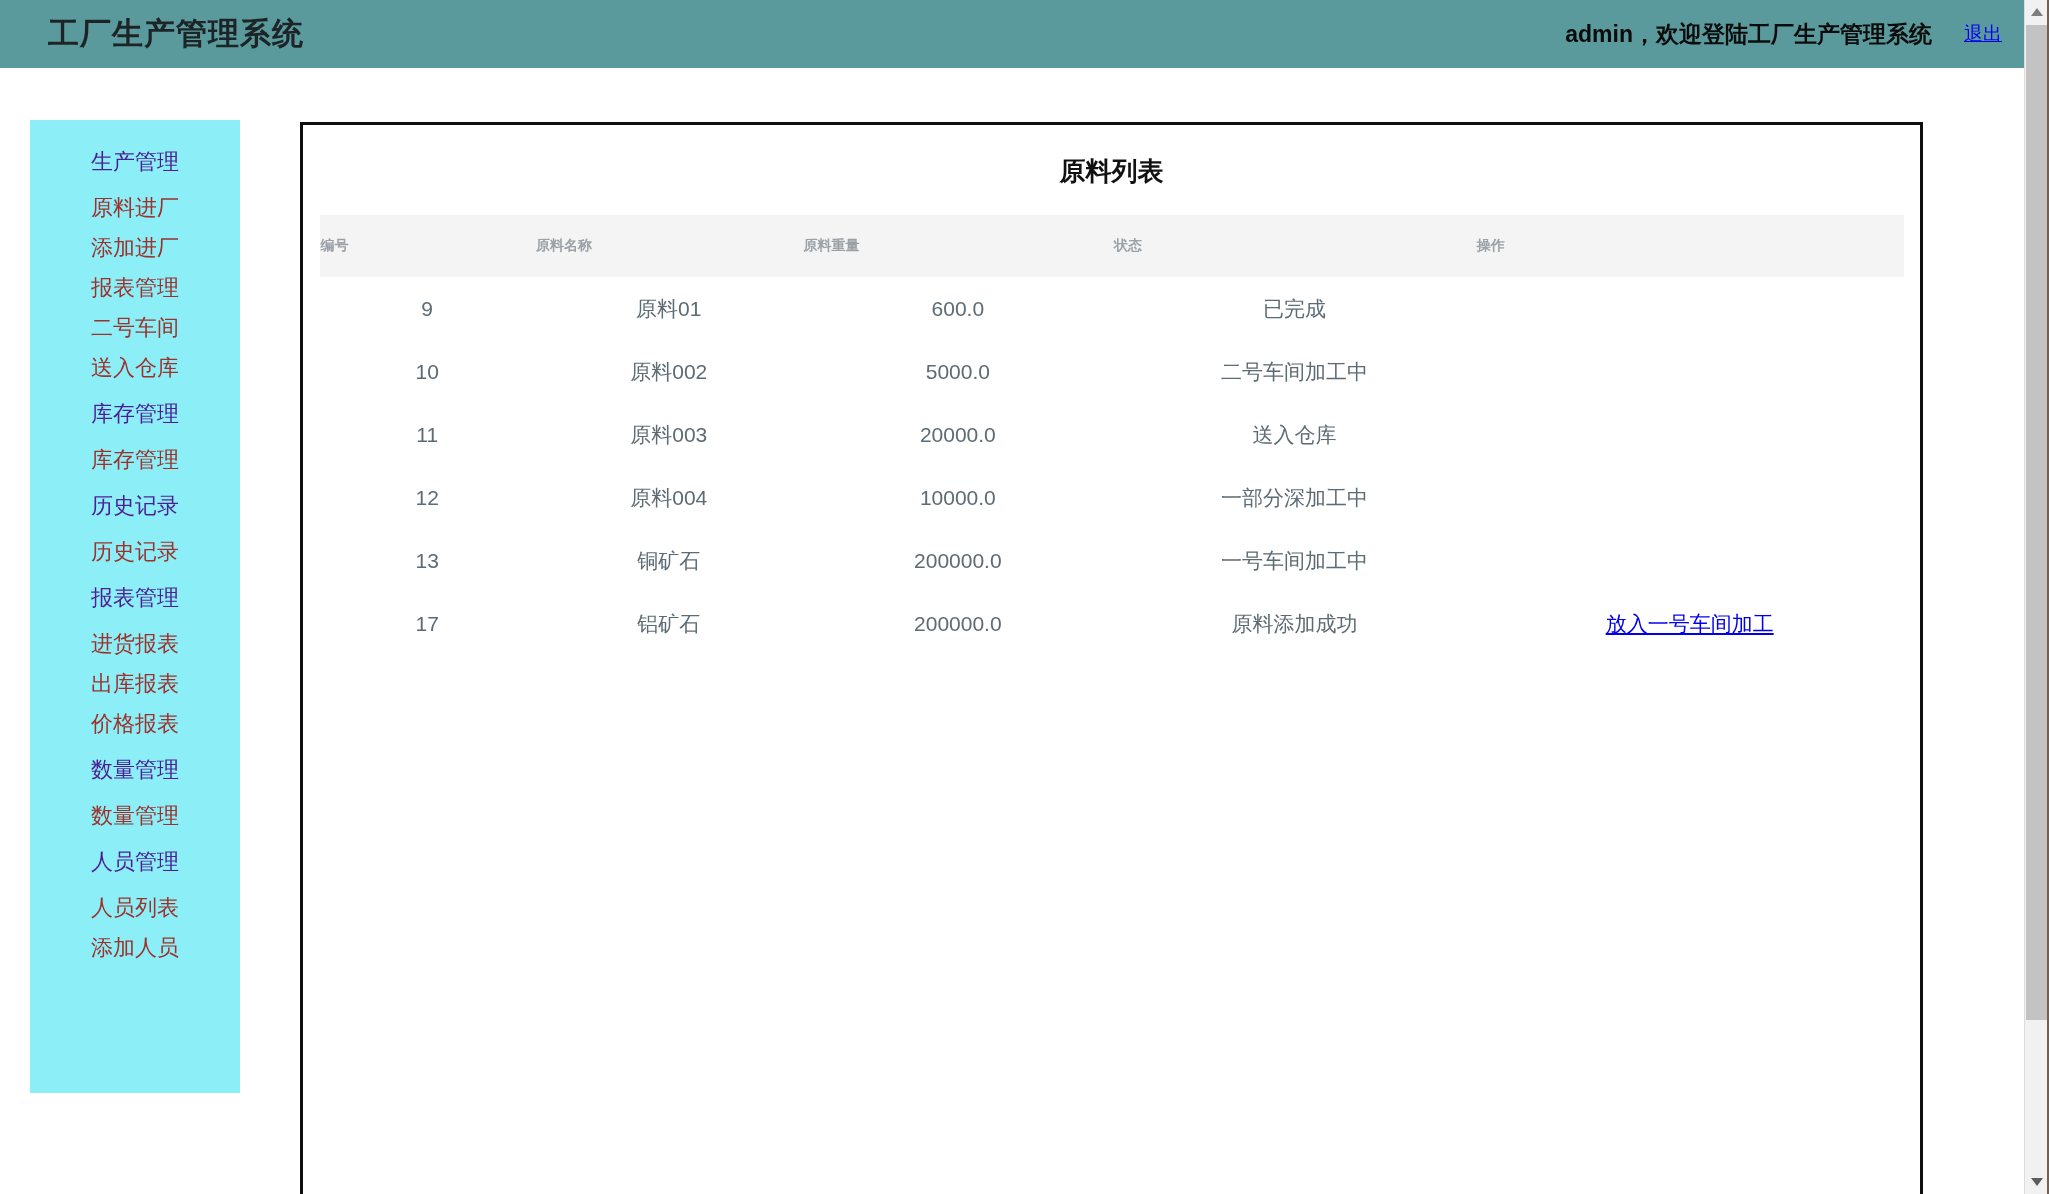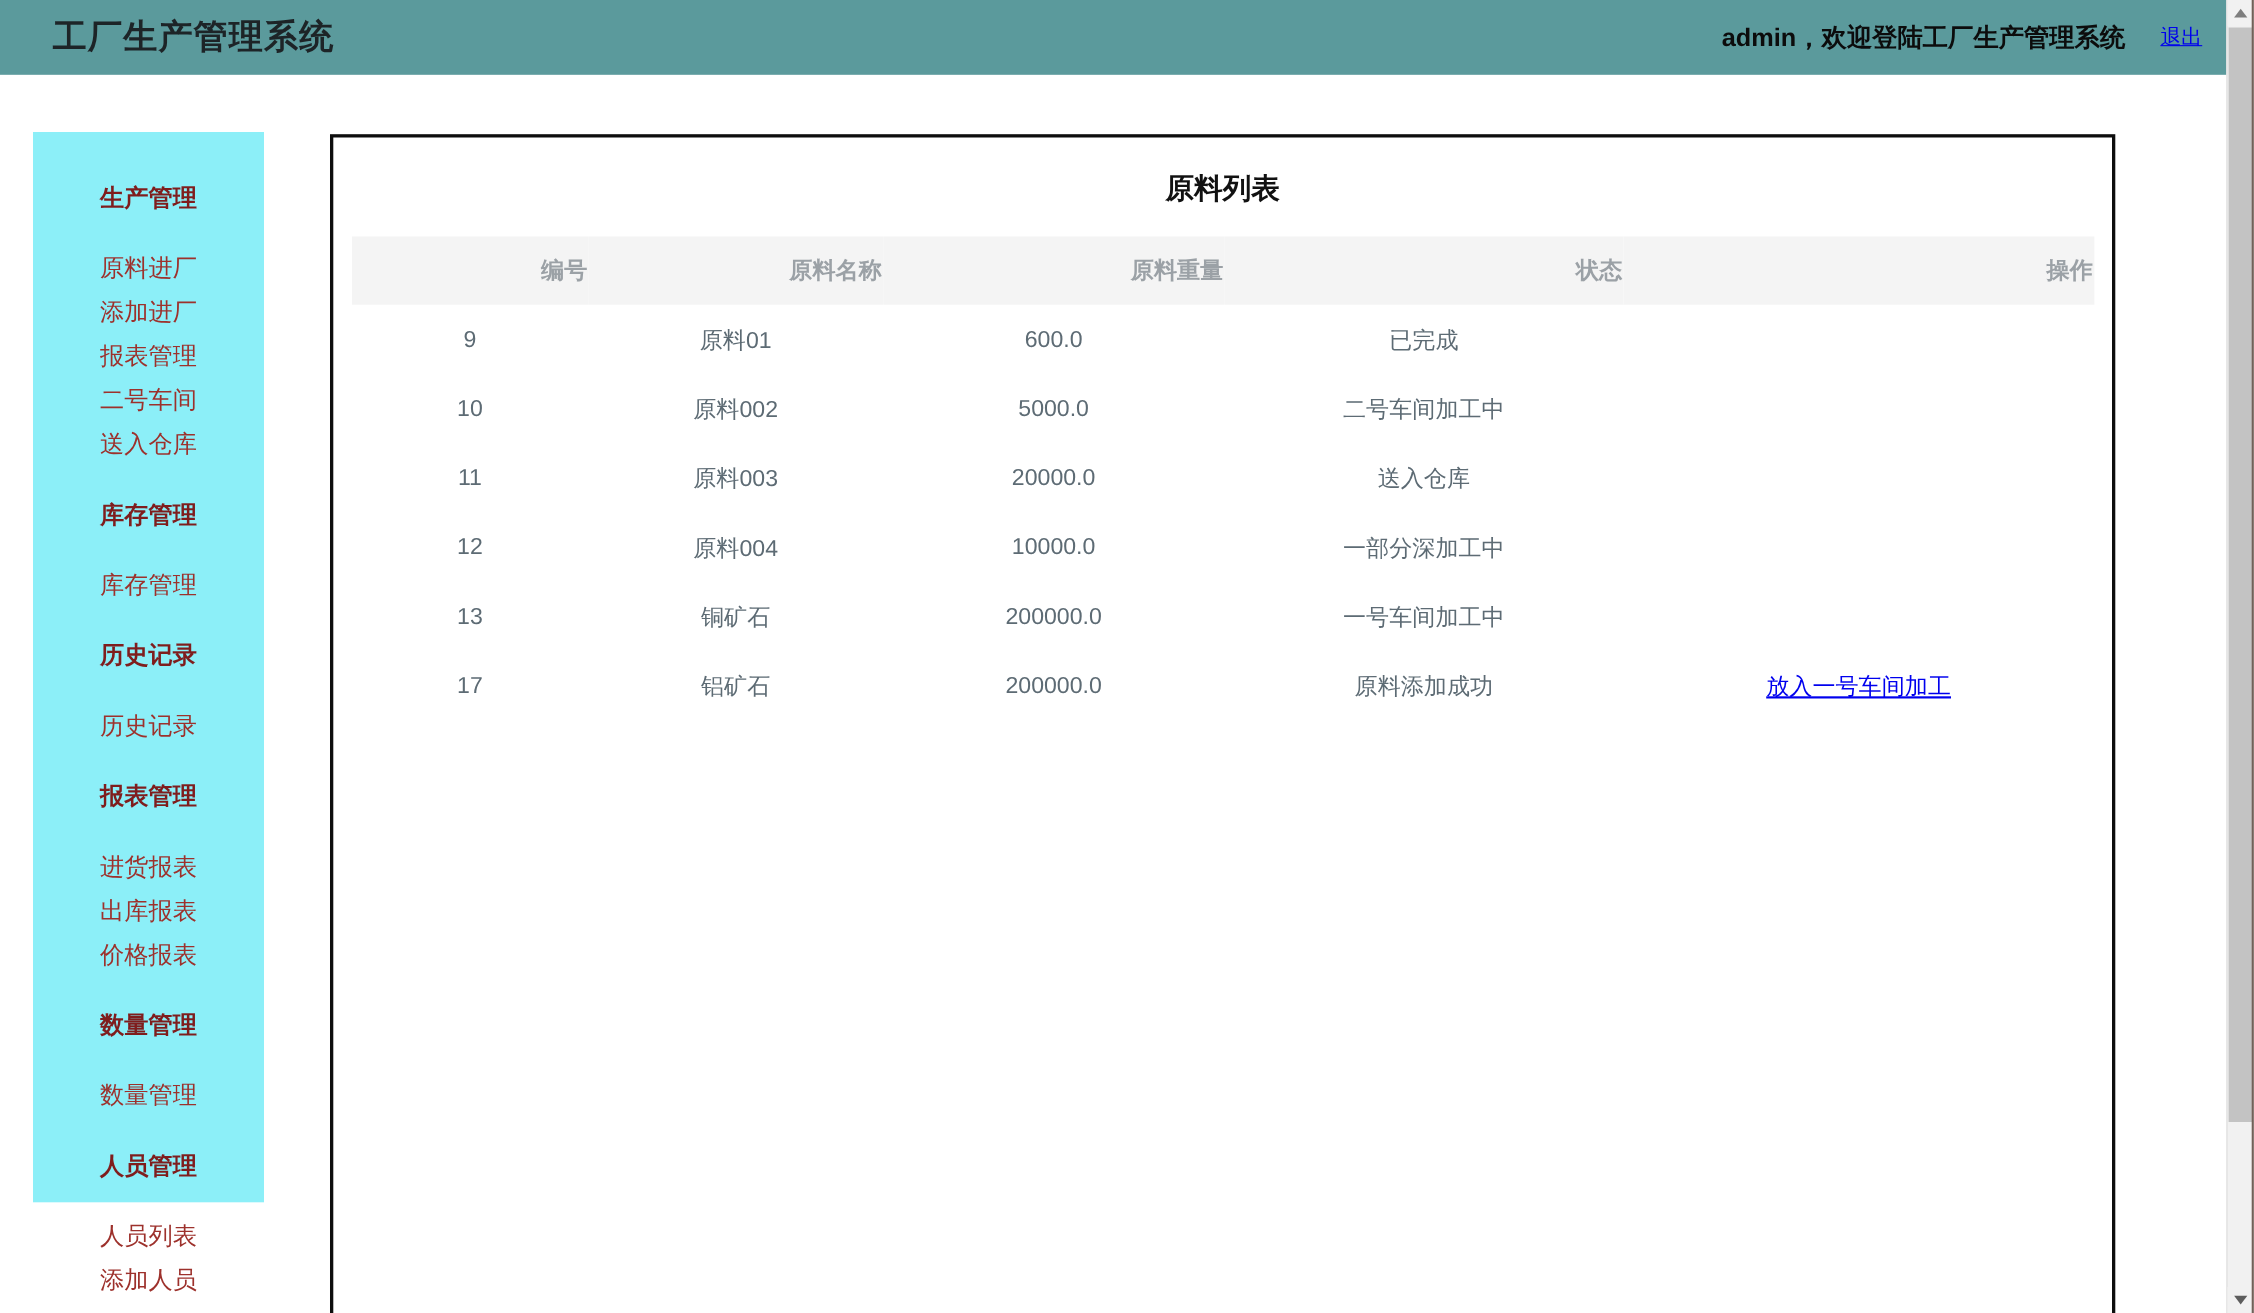--- a/index.html
+++ b/index.html
@@ -21,36 +21,36 @@
   }
   .header-right { margin-left:auto; display:flex; align-items:center; gap:32px; margin-right:22px; }
   .welcome { font-size:23px; font-weight:bold; color:#0c0c0c; }
   .logout  { font-size:19px; color:var(--link_blue,#0000ee); text-decoration:underline; cursor:pointer; }
 
   
   .sidebar {
     position:absolute; left:30px; top:120px; width:210px; height:973px;
     background:var(--sidebar_bg,#8ceff8); text-align:center; padding-top:16px;
   }
-  .sb-heading { font-size:22px; font-weight:bold; color:#7f1d1d; line-height:40px; margin:24px 0; }
+  .sb-heading { font-size:22px; font-weight:normal; color:#4c1d95; line-height:40px; margin:6px 0; }
   .sb-link {
     display:block; font-size:22px; line-height:40px;
     color:var(--sidebar_link,#9d312c); text-decoration:none; cursor:pointer;
   }
 
   
   .content {
     position:absolute; left:300px; top:122px; width:1617px; height:1160px;
     border:3px solid #0e0e0e; background:#fff; box-sizing:content-box;
   }
   .page-title { margin-top:26px; line-height:40px; text-align:center; font-size:26px; font-weight:bold; color:#111; }
   table { width:1584px; margin:24px auto 0; border-collapse:collapse; table-layout:fixed; }
   col.c1{width:13.6%} col.c2{width:16.9%} col.c3{width:19.6%} col.c4{width:22.9%} col.c5{width:27%}
   thead tr { background:#f4f4f4; height:62px; }
-  th { font-size:21px; font-weight:bold; color:#9ba1a6; text-align:right; }
+  th { font-size:14px; font-weight:bold; color:#9ba1a6; text-align:left; }
   tbody tr { height:63px; }
   td { font-size:21px; color:#5d6b74; text-align:center; }
   .action-link { color:var(--link_blue,#0000ee); text-decoration:underline; cursor:pointer; }
 
   
   .scrollbar {
     position:absolute; right:0; top:0; width:25px; height:1194px;
     background:#f1f1f1; border-left:1px solid #dcdcdc;
   }
   .sb-btn {

